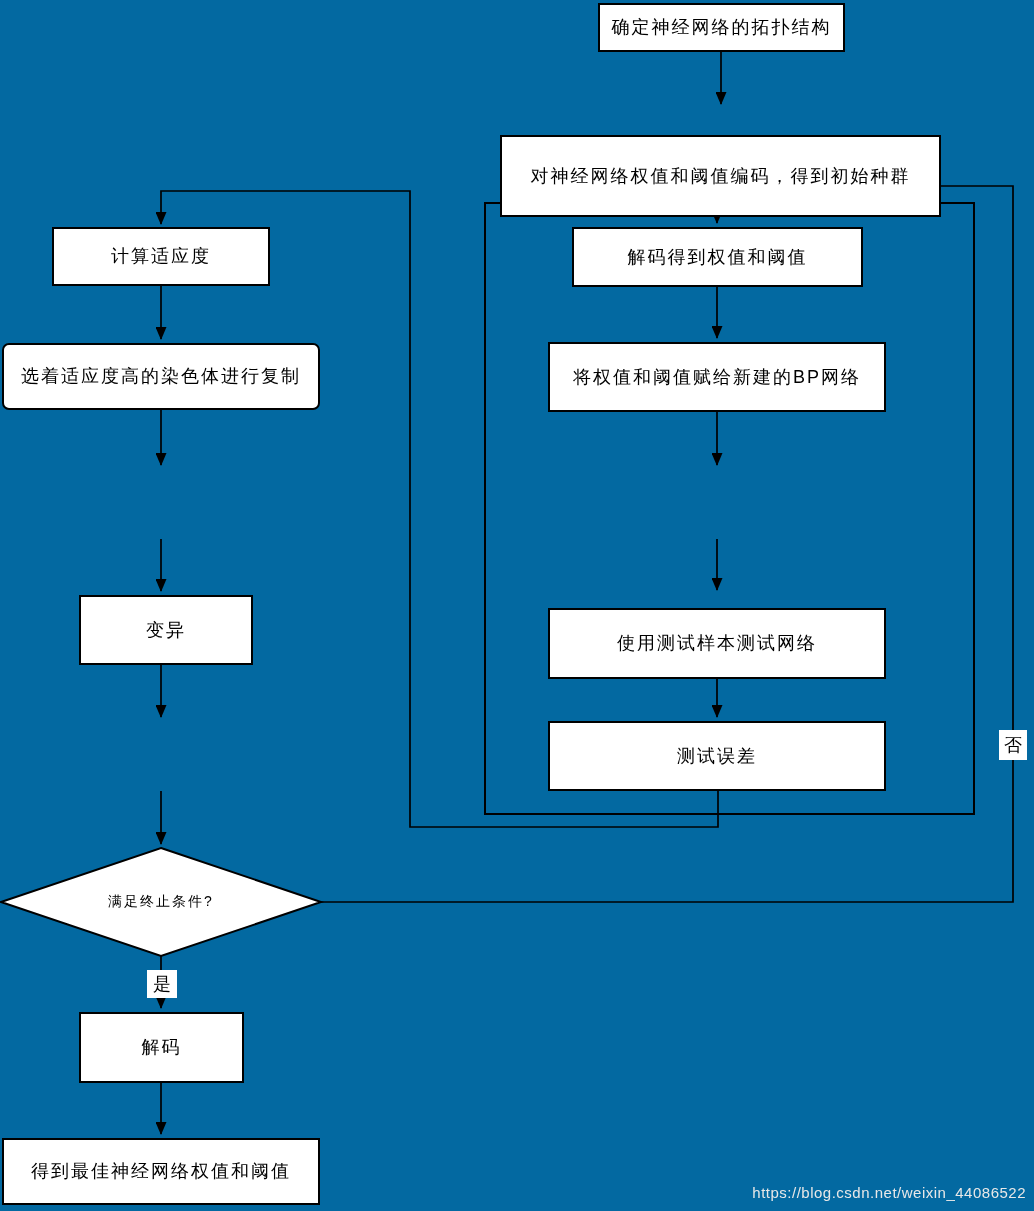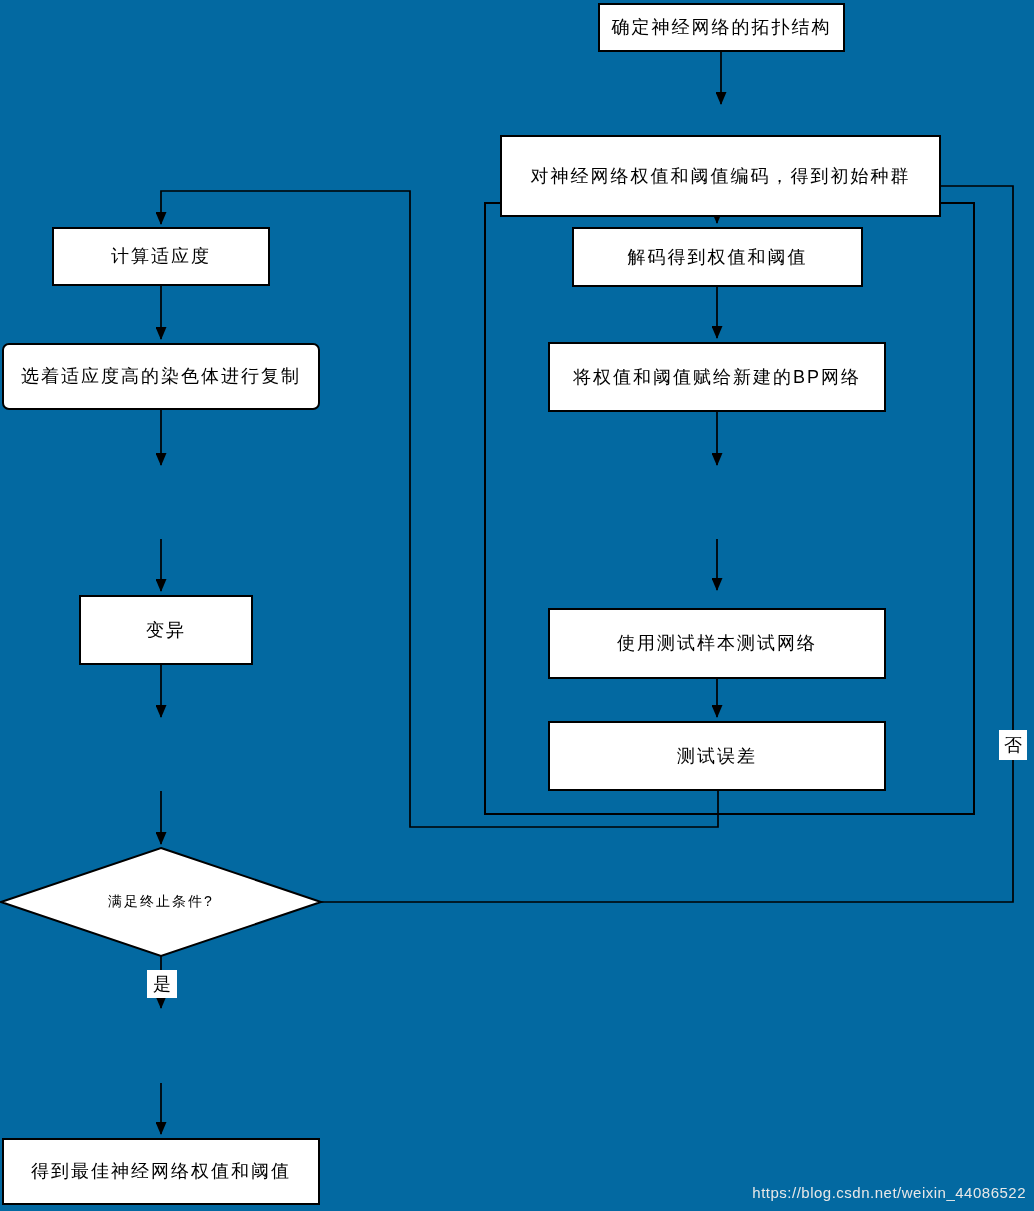--- a/index.html
+++ b/index.html
@@ -109,20 +109,21 @@
   <div class="node" style="left:2px; top:343px; width:318px; height:67px;border-radius:7px;">选着适应度高的染色体进行复制</div>
 
 
   <div class="node" style="left:79px; top:595px; width:174px; height:70px;">变异</div>
 
 
   <div class="diamond-label" style="left:31px; top:886px; width:260px; height:32px;">满足终止条件?</div>
 
   <div class="edge-label" style="left:147px; top:970px; width:30px; height:28px;">是</div>
 
+  <div class="node" style="left:79px; top:1012px; width:165px; height:71px;">解码</div>
 
   <div class="node" style="left:2px; top:1138px; width:318px; height:67px;">得到最佳神经网络权值和阈值</div>
 
   <div class="node" style="left:572px; top:227px; width:291px; height:60px;">解码得到权值和阈值</div>
 
   <div class="node" style="left:548px; top:342px; width:338px; height:70px;">将权值和阈值赋给新建的BP网络</div>
 
 
   <div class="node" style="left:548px; top:608px; width:338px; height:71px;">使用测试样本测试网络</div>
 

